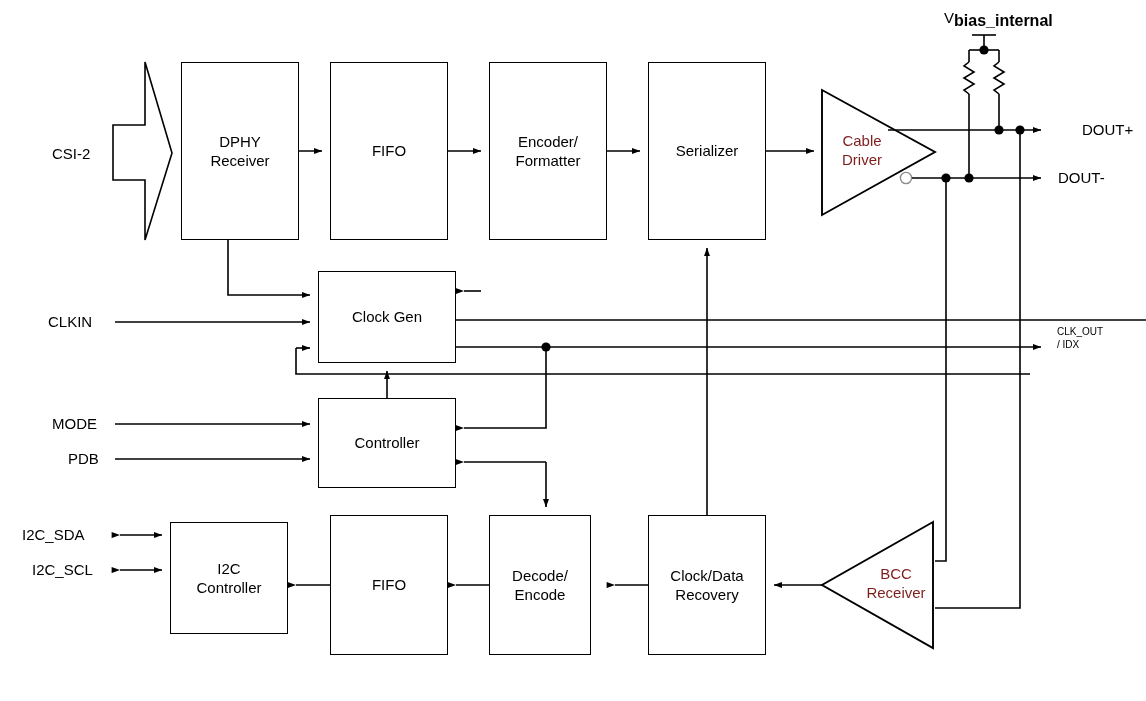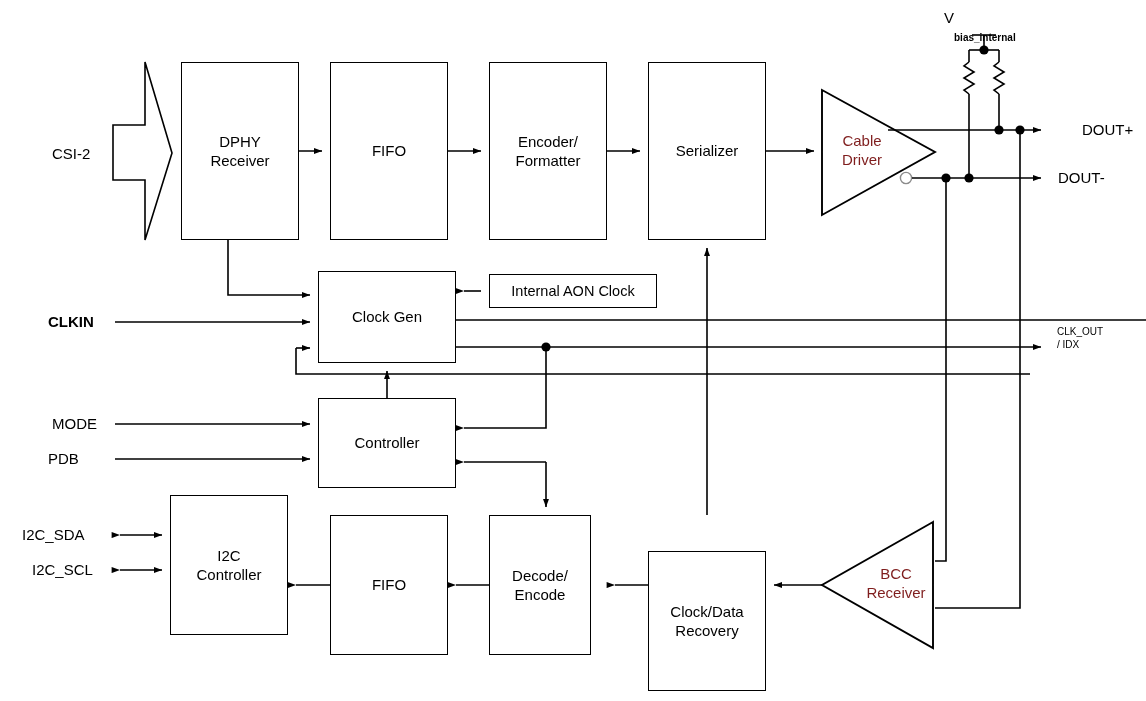--- a/index.html
+++ b/index.html
@@ -7,21 +7,21 @@
         font-family:"Liberation Sans","DejaVu Sans",sans-serif;overflow:hidden;}
   #svg{position:absolute;left:0;top:0;width:1146px;height:701px;}
   .blk{position:absolute;border:1.6px solid #000;background:#fff;
        display:flex;align-items:center;justify-content:center;text-align:center;
        font-size:15px;color:#000;line-height:1.28;box-sizing:border-box;}
   .lbl{position:absolute;font-size:15px;color:#000;white-space:nowrap;}
   .lbl2{position:absolute;font-size:10px;color:#000;line-height:1.3;}
   .trilab{position:absolute;font-size:15px;color:#7f1d1d;text-align:center;
           line-height:1.28;pointer-events:none;}
   .vb{position:absolute;font-size:15px;color:#000;white-space:nowrap;}
-  .vb sub{font-size:10px;font-weight:bold;vertical-align:baseline;position:relative;top:18px;}
+  .vb sub{font-size:16px;font-weight:bold;vertical-align:baseline;position:relative;top:3px;}
 </style>
 </head>
 <body>
 
 <div id="root">
 
   <svg id="svg" viewBox="0 0 1146 701" xmlns="http://www.w3.org/2000/svg">
     <defs>
       <marker id="ah" markerWidth="9" markerHeight="9" refX="8.4" refY="3.1" orient="auto" markerUnits="userSpaceOnUse">
         <path d="M0,0 L8.6,3.1 L0,6.2 z" fill="#000"></path>
@@ -135,70 +135,67 @@
   </div>
 
   <div class="blk" style="left:318px;top:271px;width:138px;height:92px;">
     <span>Clock Gen</span>
   </div>
 
   <div class="blk" style="left:648px;top:62px;width:118px;height:178px;">
     <span>Serializer</span>
   </div>
 
-  <div class="blk" style="left:489px;top:274px;width:168px;height:34px;font-size:14.5px;">
-    <span>Internal AON Clock</span>
-  </div>
 
   <div class="blk" style="left:318px;top:398px;width:138px;height:90px;">
     <span>Controller</span>
   </div>
 
-  <div class="blk" style="left:170px;top:495px;width:118px;height:140px;">
+  <div class="blk" style="left:170px;top:522px;width:118px;height:112px;">
     <span>
       <span>I2C</span><br>
       <span>Controller</span>
     </span>
   </div>
 
   <div class="blk" style="left:330px;top:515px;width:118px;height:140px;">
     <span>FIFO</span>
   </div>
 
   <div class="blk" style="left:489px;top:515px;width:102px;height:140px;">
     <span>
       <span>Decode/</span><br>
       <span>Encode</span>
     </span>
   </div>
 
-  <div class="blk" style="left:648px;top:515px;width:118px;height:140px;margin-top:36px;">
+  <div class="blk" style="left:648px;top:515px;width:118px;height:140px;">
     <span>
       <span>Clock/Data</span><br>
       <span>Recovery</span>
     </span>
   </div>
 
   <div class="trilab" style="left:826px;top:131px;width:72px;">
     <span>Cable</span><br>
     <span>Driver</span>
   </div>
 
   <div class="trilab" style="left:854px;top:564px;width:84px;">
     <span>BCC</span><br>
     <span>Receiver</span>
   </div>
 
   <div class="lbl" style="left:52px;top:145px;">CSI-2</div>
 
-  <div class="lbl" style="left:48px;top:313px;font-weight:bold;">CLKIN</div>
+  <div class="lbl" style="left:48px;top:313px;">CLKIN</div>
 
   <div class="lbl" style="left:52px;top:415px;">MODE</div>
 
-  <div class="lbl" style="left:48px;top:450px;">PDB</div>
+  <div class="lbl" style="left:68px;top:450px;">PDB</div>
 
   <div class="lbl" style="left:22px;top:526px;">I2C_SDA</div>
 
   <div class="lbl" style="left:32px;top:561px;">I2C_SCL</div>
 
   <div class="lbl" style="left:1058px;top:121px;margin-left:24px;">DOUT+</div>
 
   <div class="lbl" style="left:1058px;top:169px;">DOUT-</div>
 
   <div class="lbl2" style="left:1057px;top:325px;">

